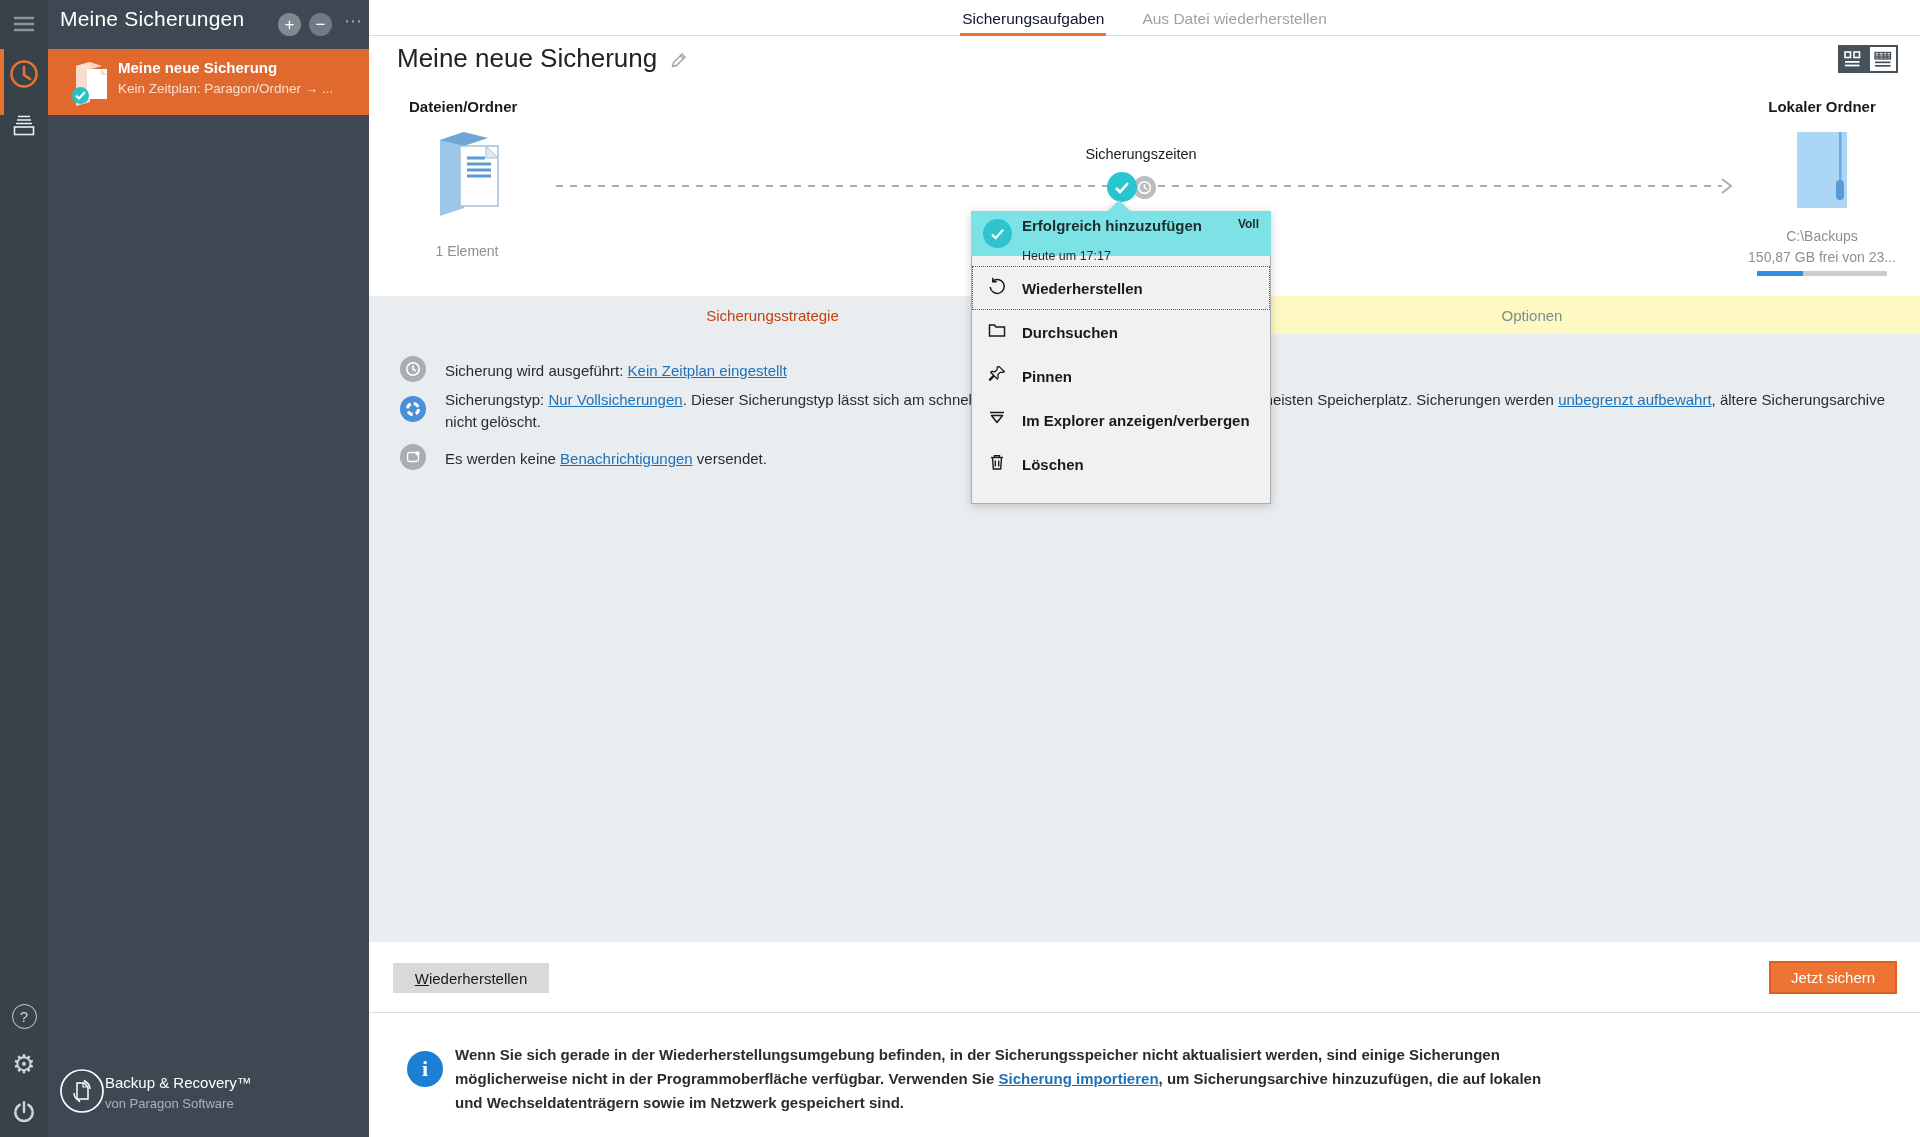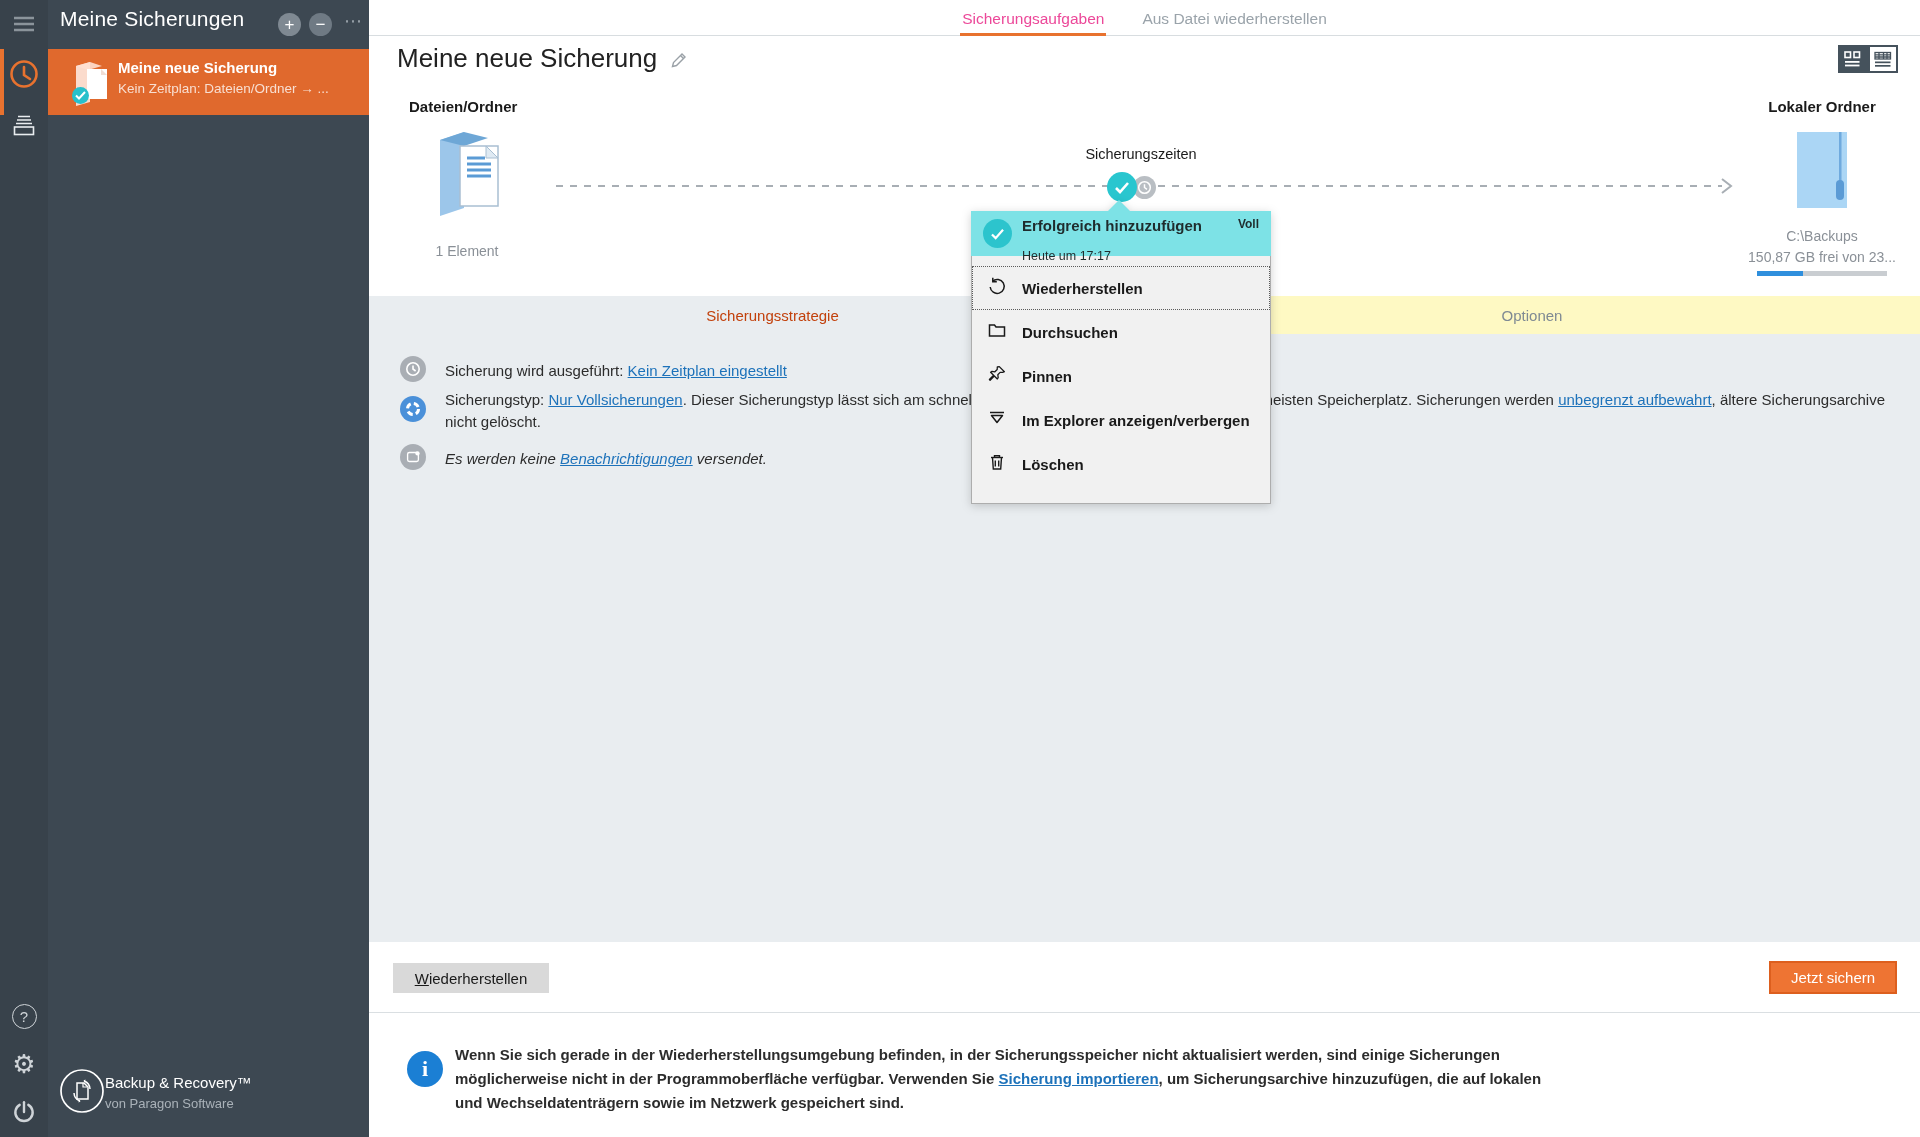--- a/index.html
+++ b/index.html
@@ -33,21 +33,21 @@
   #brand-logo { position:absolute; left:10px; top:2px; }
   #brand-product { position:absolute; left:57px; top:9px; color:#ffffff; font-size:15px; }
   #brand-vendor { position:absolute; left:57px; top:31px; color:#aab2b9; font-size:13px; }
 
   
   #main { position:absolute; left:369px; top:0; width:1551px; height:1137px; background:#ffffff; }
 
   #topbar { position:absolute; left:0; top:0; width:1551px; height:36px; border-bottom:1px solid #d8dde0;
             display:flex; justify-content:center; align-items:flex-end; gap:34px; }
   .top-tab { font-size:15.5px; padding:0 2px 7px 2px; cursor:pointer; position:relative; }
-  .top-tab.active { color:#ec4899; }
+  .top-tab.active { color:#0f172a; }
   .top-tab.active::after { content:""; position:absolute; left:0; right:0; bottom:-1px; height:3px; background:#e8722f; }
   .top-tab.inactive { color:#9aa3aa; }
 
   #page-title { position:absolute; left:28px; top:43px; font-size:26px; color:#222222; font-weight:400; }
   #edit-btn { position:absolute; left:300px; top:50px; cursor:pointer; }
 
   .view-toggle { position:absolute; top:45px; width:30px; height:28px; display:flex; align-items:center; justify-content:center; cursor:pointer; }
   #view-tiles { left:1469px; background:#45525c; }
   #view-table { left:1499px; background:#ffffff; border:2px solid #45525c; }
 
@@ -179,21 +179,21 @@
               <polygon points="31,11 37,17 31,17" fill="#f0ddd4"></polygon>
             </g>
         </svg>
       </div>
       <div id="job-check">
         <svg width="11" height="9" viewBox="0 0 11 9">
             <polyline points="1,4.5 4,7.5 10,1" fill="none" stroke="#ffffff" stroke-width="2"></polyline>
           </svg>
       </div>
       <div id="job-title">Meine neue Sicherung</div>
-      <div id="job-subtitle">Kein Zeitplan: Dateien/Ordner → ...</div>
+      <div id="job-subtitle">Kein Zeitplan: Paragon/Ordner → ...</div>
     </div>
 
     <div id="branding">
       <div id="brand-logo">
         <svg width="48" height="48" viewBox="0 0 48 48">
           <circle cx="24" cy="24" r="21" fill="none" stroke="#ffffff" stroke-width="1.7"></circle>
           <g fill="none" stroke="#ffffff" stroke-width="1.5">
             <path d="M19 16h7l4 4v12h-11z"></path>
             <path d="M25 16v4h4" stroke-width="1.2"></path>
             <path d="M16 26a9 9 0 0 0 6 8"></path>
@@ -318,21 +318,21 @@
         </svg>
     </div>
     <div class="strat-text" style="top:389px;max-width:1452px;"><span>Sicherungstyp: </span><a class="lnk">Nur Vollsicherungen</a><span>. Dieser Sicherungstyp lässt sich am schnellsten wiederherstellen, benötigt jedoch den meisten Speicherplatz. Sicherungen werden </span><a class="lnk">unbegrenzt aufbewahrt</a><span>, ältere Sicherungsarchive nicht gelöscht.</span></div>
 
     <div class="strat-ic strat-gray" style="left:31px;top:444px;">
       <svg width="18" height="18" viewBox="0 0 20 20">
           <rect x="4" y="5" width="12" height="10" rx="2" fill="none" stroke="#ffffff" stroke-width="1.5"></rect>
           <circle cx="15" cy="6" r="2.4" fill="#ffffff"></circle>
         </svg>
     </div>
-    <div class="strat-text" style="top:448px;font-style:italic;"><span>Es werden keine </span><a class="lnk">Benachrichtigungen</a><span> versendet.</span></div>
+    <div class="strat-text" style="top:448px;"><span>Es werden keine </span><a class="lnk">Benachrichtigungen</a><span> versendet.</span></div>
 
     <button id="btn-restore">
         <span>Wiederherstellen</span>
       </button>
     <button id="btn-backup">Jetzt sichern</button>
     <div id="footer-divider"></div>
 
     <div id="info-icon">
         <span>i</span>
       </div>

